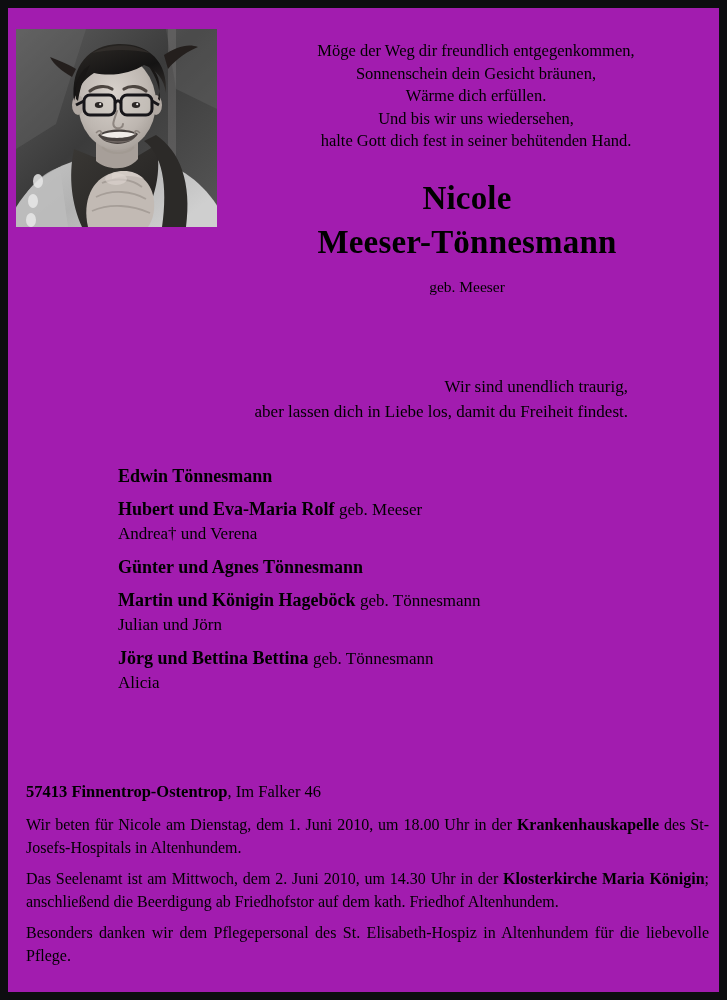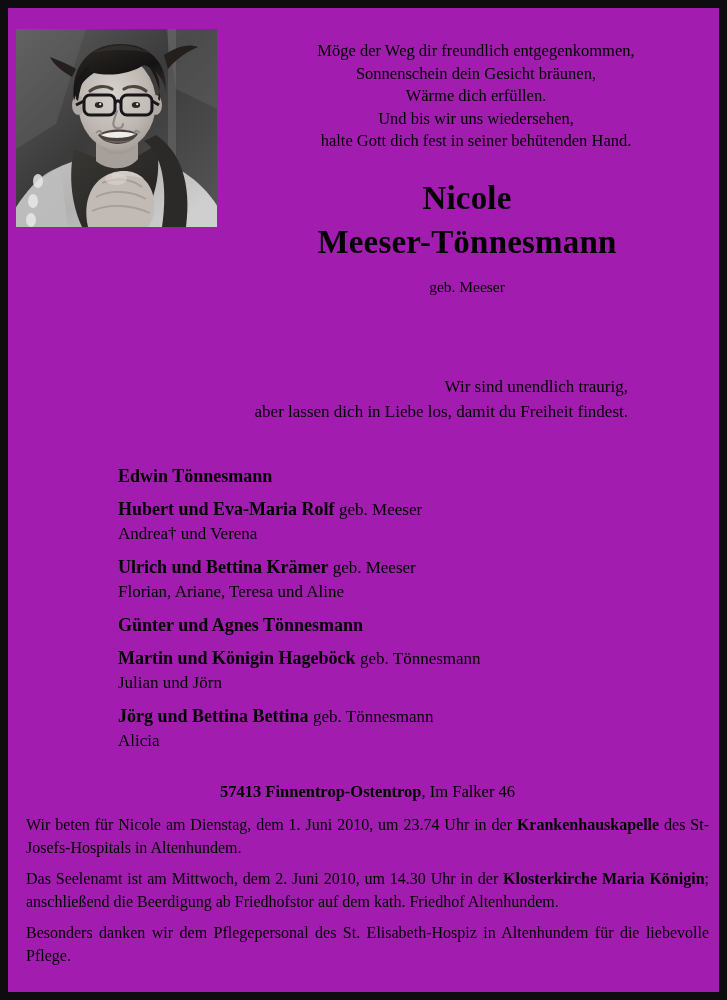--- a/index.html
+++ b/index.html
@@ -130,21 +130,20 @@
   .footer {
     position: absolute;
     left: 18px;
     top: 772px;
     width: 683px;
   }
   .address {
     font-size: 16.5px;
     line-height: 24px;
     margin-bottom: 10px;
-    text-align: center;
   }
   .address .zip-city { font-weight: bold; }
   .address .street { font-weight: normal; }
 
   .para {
     font-size: 16px;
     line-height: 22.5px;
     text-align: justify;
     margin-bottom: 9px;
   }
@@ -282,27 +281,20 @@
       </div>
 
       <div class="mourner-group">
         <div class="mourner-primary">
           <span>Hubert und Eva-Maria Rolf</span>
           <span class="nee-inline">geb. Meeser</span>
         </div>
         <div class="mourner-children">Andrea† und Verena</div>
       </div>
 
-      <div class="mourner-group">
-        <div class="mourner-primary">
-          <span>Ulrich und Bettina Krämer</span>
-          <span class="nee-inline">geb. Meeser</span>
-        </div>
-        <div class="mourner-children">Florian, Ariane, Teresa und Aline</div>
-      </div>
 
       <div class="mourner-group">
         <div class="mourner-primary">
           <span>Günter und Agnes Tönnesmann</span>
         </div>
       </div>
 
       <div class="mourner-group">
         <div class="mourner-primary">
           <span>Martin und Königin Hageböck</span>
@@ -321,21 +313,21 @@
 
     </div>
 
     <div class="footer">
 
       <div class="address">
         <span class="zip-city">57413 Finnentrop-Ostentrop</span><span class="street">, Im Falker 46</span>
       </div>
 
       <div class="para">
-        <span>Wir beten für Nicole am Dienstag, dem 1. Juni 2010, um 23.74 Uhr in der </span><b>Krankenhauskapelle</b><span> des St-Josefs-Hospitals in Altenhundem.</span>
+        <span>Wir beten für Nicole am Dienstag, dem 1. Juni 2010, um 18.00 Uhr in der </span><b>Krankenhauskapelle</b><span> des St-Josefs-Hospitals in Altenhundem.</span>
       </div>
 
       <div class="para">
         <span>Das Seelenamt ist am Mittwoch, dem 2. Juni 2010, um 14.30 Uhr in der </span><b>Klosterkirche Maria Königin</b><span>; anschließend die Beerdigung ab Friedhofstor auf dem kath. Friedhof Altenhundem.</span>
       </div>
 
       <div class="para">Besonders danken wir dem Pflegepersonal des St. Elisabeth-Hospiz in Altenhundem für die liebevolle Pflege.</div>
 
     </div>
 

